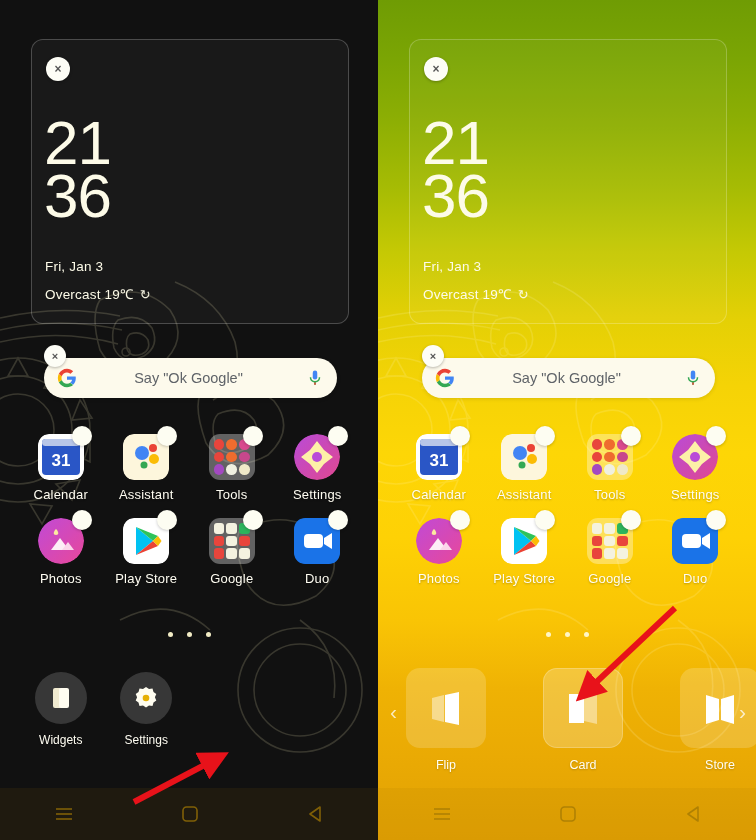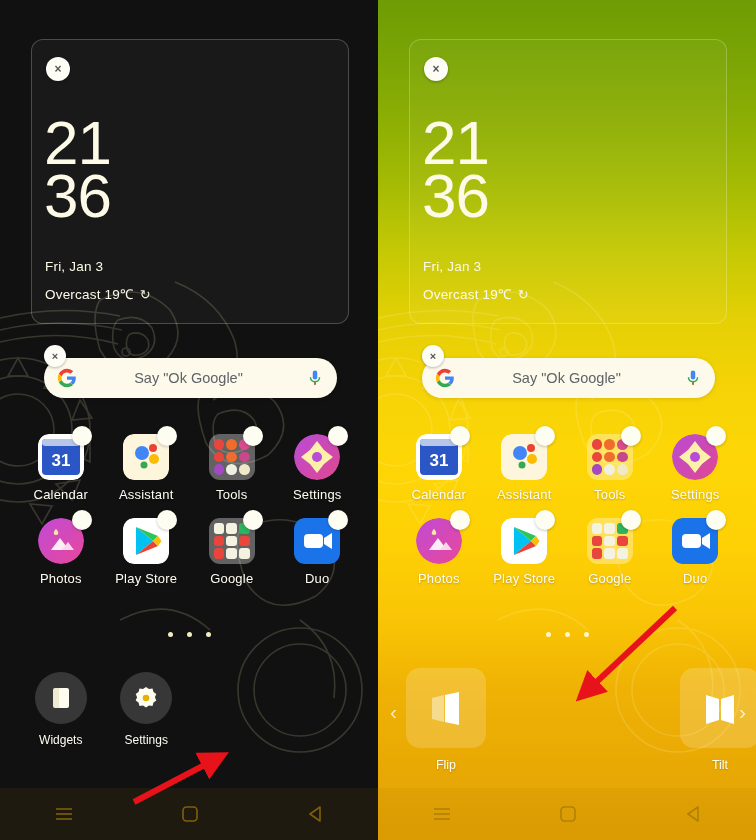--- a/index.html
+++ b/index.html
@@ -639,27 +639,36 @@
       <div class="effect">
         <div class="effect-tile">
           <svg width="48" height="48" viewBox="0 0 48 48">
             <path d="M10 14 L22 11 L22 38 L10 35 Z" fill="#ffffff" opacity=".45"></path>
             <path d="M23 11 L37 8 L37 41 L23 38 Z" fill="#ffffff"></path>
           </svg>
         </div>
         <div class="effect-label">Flip</div>
       </div>
       <div class="effect">
+        <div class="effect-tile sel">
+          <svg width="48" height="48" viewBox="0 0 48 48">
+            <path d="M10 10 L25 10 L25 39 L10 39 Z" fill="#ffffff"></path>
+            <path d="M25 12 L38 9 L38 40 L25 37 Z" fill="#ffffff" opacity=".42"></path>
+          </svg>
+        </div>
+        <div class="effect-label">Card</div>
+      </div>
+      <div class="effect">
         <div class="effect-tile">
           <svg width="48" height="48" viewBox="0 0 48 48">
             <path d="M10 11 L23 15 L23 36 L10 40 Z" fill="#ffffff"></path>
             <path d="M25 15 L38 11 L38 40 L25 36 Z" fill="#ffffff"></path>
           </svg>
         </div>
-        <div class="effect-label">Tilt</div>
+        <div class="effect-label">Store</div>
       </div>
     </div>
 
     <div class="navbar">
       <div class="navbtn">
         <svg width="18" height="14" viewBox="0 0 18 14">
             <g stroke="#a07704" stroke-width="1.6" opacity=".75">
               <line x1="1" y1="2" x2="17" y2="2"></line>
               <line x1="1" y1="7" x2="17" y2="7"></line>
               <line x1="1" y1="12" x2="17" y2="12"></line>

